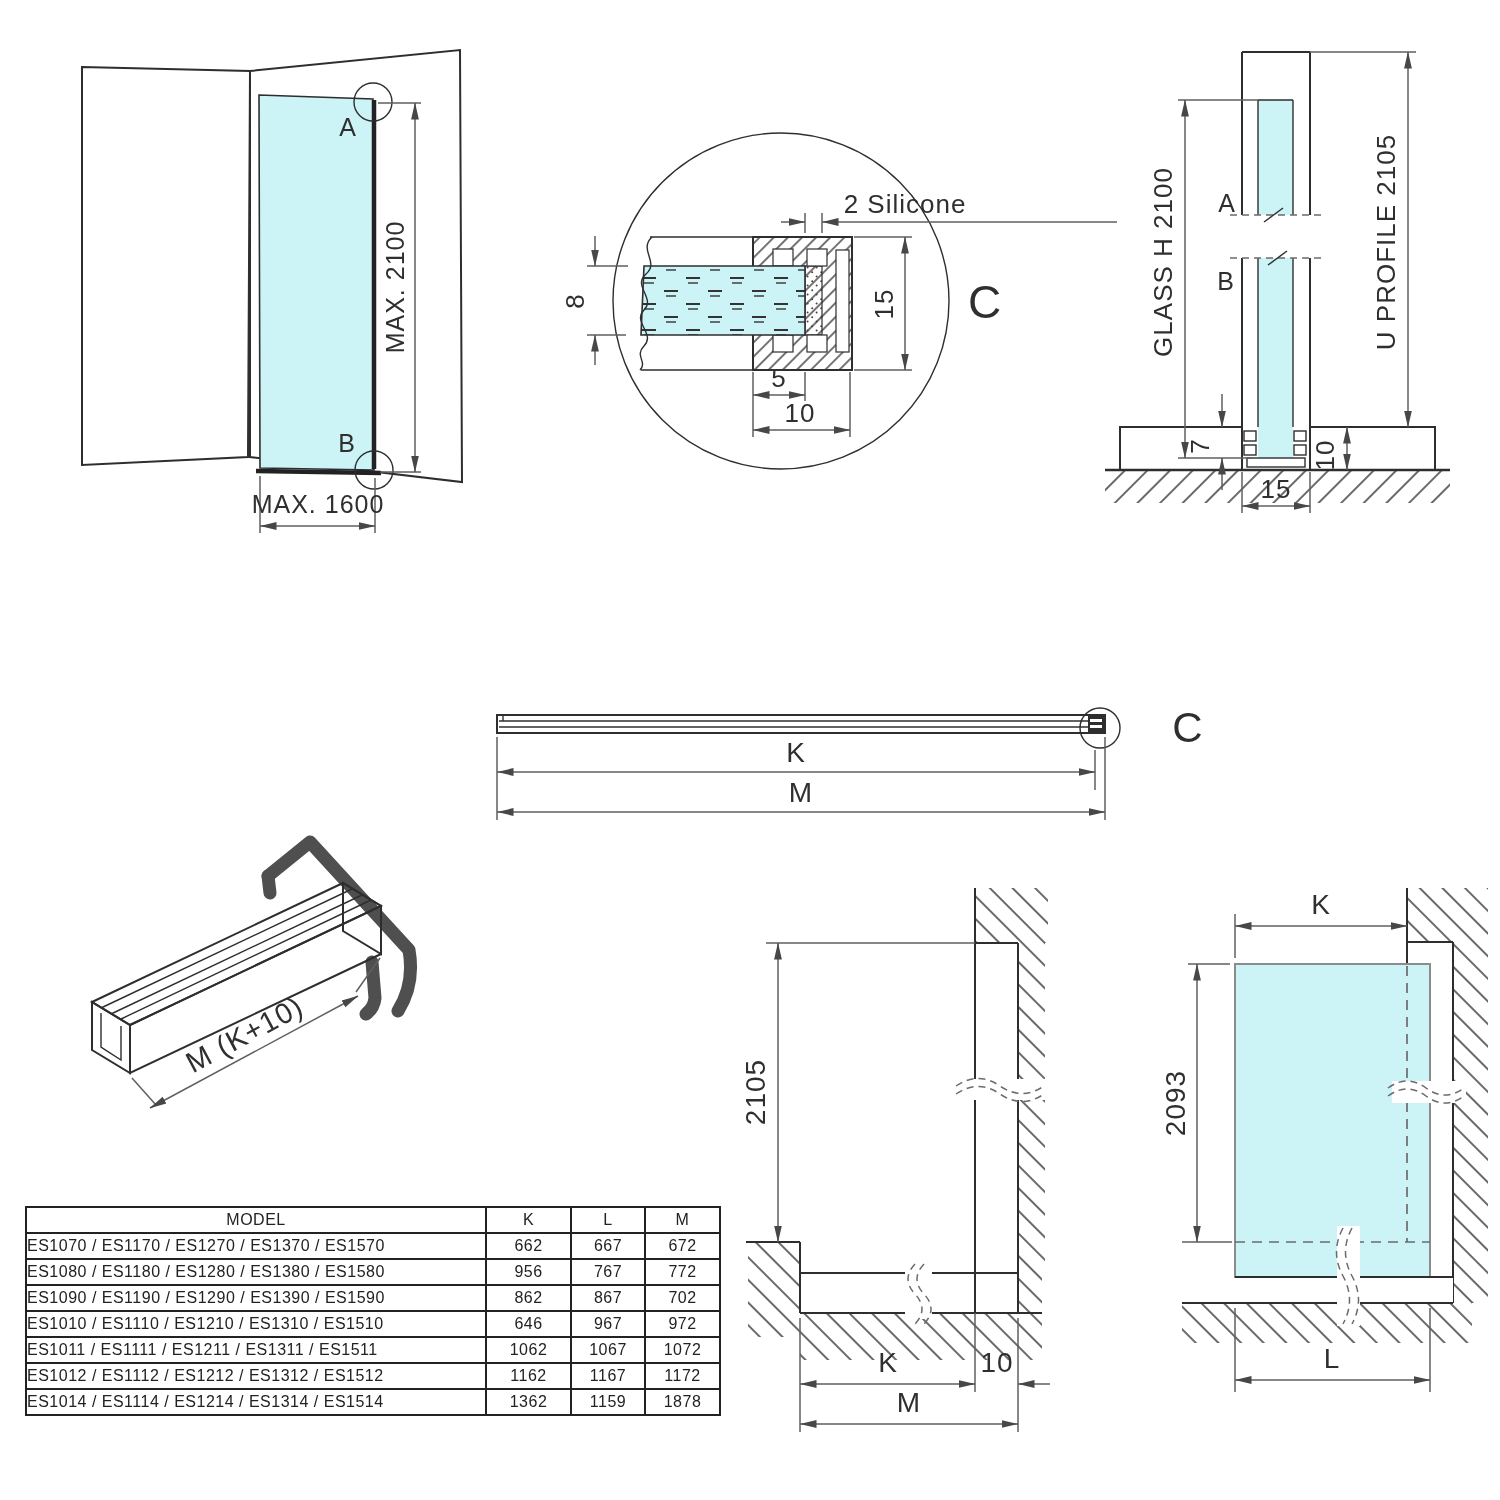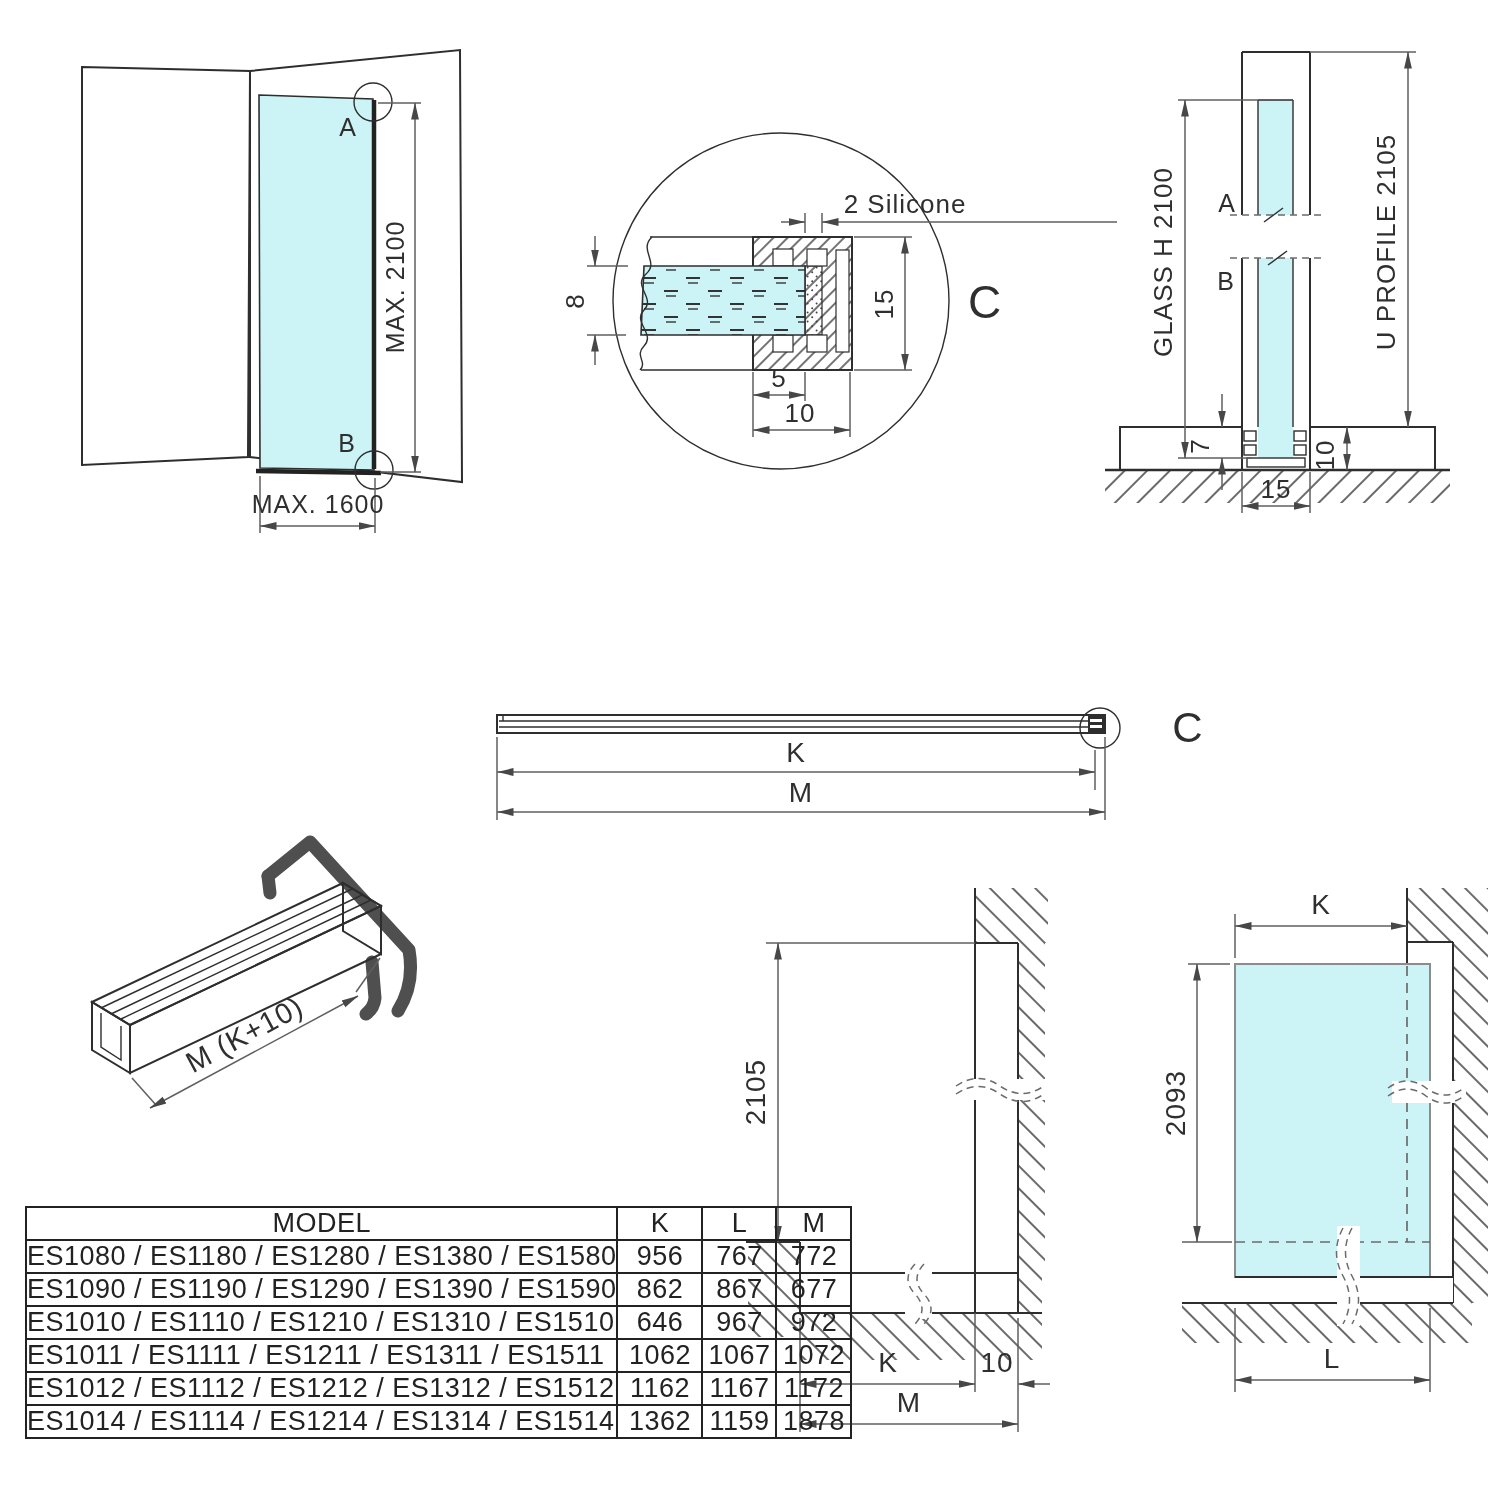--- a/index.html
+++ b/index.html
@@ -12,21 +12,21 @@
   .letter{font-size:25px;}
   .bigC{font-size:46px;}
   .obj{stroke:#2e2e2e;stroke-width:2;fill:none;}
   .objThin{stroke:#2e2e2e;stroke-width:1.4;fill:none;}
   .thick{stroke:#222;stroke-width:4.5;fill:none;}
   .dim{stroke:#5f5f5f;stroke-width:1.5;fill:none;}
   .brk{stroke:#6b6b6b;stroke-width:1.5;fill:none;stroke-dasharray:7 5;}
   .dash{stroke:#6b6b6b;stroke-width:1.7;fill:none;stroke-dasharray:10 7;}
   .gray{stroke:#4f4f4f;stroke-width:13;fill:none;stroke-linecap:round;stroke-linejoin:round;}
   #spec-table{position:absolute;left:25px;top:1206px;border-collapse:collapse;table-layout:fixed;}
-  #spec-table td,#spec-table th{border:2px solid #222;font-weight:normal;font-size:27px;
+  #spec-table td,#spec-table th{border:2px solid #222;font-weight:normal;font-size:16px;
       color:#222;height:24px;padding:0;letter-spacing:0.5px;white-space:nowrap;}
   #spec-table th{text-align:center;}
   td.model{text-align:left;padding-left:6px;width:458px;}
   td.num,th.num{text-align:center;}
   th.model-h{width:458px;} .w1{width:83px;} .w2{width:72px;} .w3{width:73px;}
 </style>
 </head>
 <body>
 
 <div id="canvas">
@@ -280,30 +280,36 @@
 
 <table id="spec-table">
   <tbody>
         <tr>
     <th class="model-h">MODEL</th>
     <th class="num w1">K</th>
     <th class="num w2">L</th>
     <th class="num w3">M</th>
   </tr>
   <tr>
+    <td class="model">ES1070 / ES1170 / ES1270 / ES1370 / ES1570</td>
+    <td class="num">662</td>
+    <td class="num">667</td>
+    <td class="num">672</td>
+  </tr>
+  <tr>
     <td class="model">ES1080 / ES1180 / ES1280 / ES1380 / ES1580</td>
     <td class="num">956</td>
     <td class="num">767</td>
     <td class="num">772</td>
   </tr>
   <tr>
     <td class="model">ES1090 / ES1190 / ES1290 / ES1390 / ES1590</td>
     <td class="num">862</td>
     <td class="num">867</td>
-    <td class="num">677</td>
+    <td class="num">702</td>
   </tr>
   <tr>
     <td class="model">ES1010 / ES1110 / ES1210 / ES1310 / ES1510</td>
     <td class="num">646</td>
     <td class="num">967</td>
     <td class="num">972</td>
   </tr>
   <tr>
     <td class="model">ES1011 / ES1111 / ES1211 / ES1311 / ES1511</td>
     <td class="num">1062</td>

